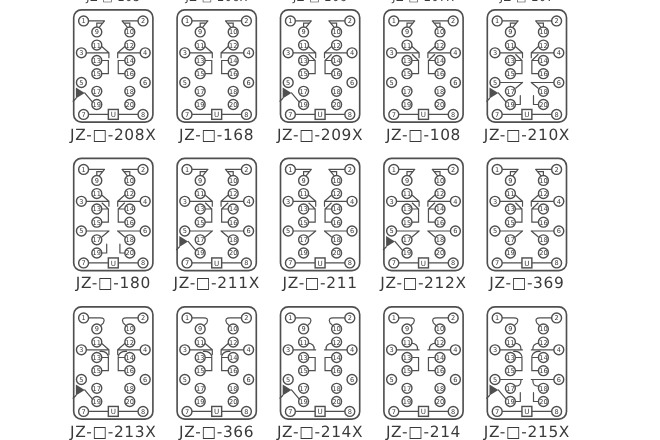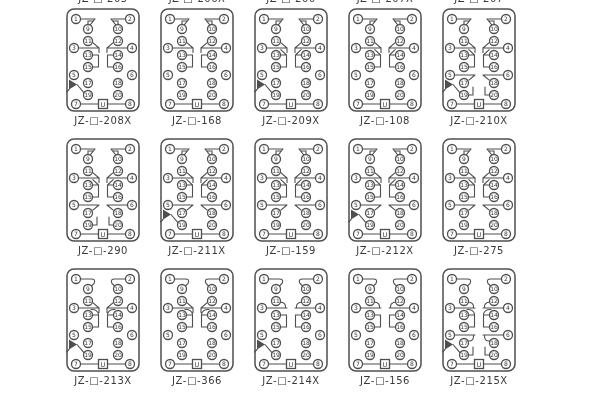--- a/index.html
+++ b/index.html
@@ -14,21 +14,21 @@
   .cutoff span{
     display:block;margin-top:-7px;text-align:center;
     font-size:10px;letter-spacing:.5px;color:#3a3a3a;white-space:nowrap;
   }
   .grid{
     position:absolute;left:56px;top:7px;width:470px;
     display:grid;grid-template-columns:repeat(5,94px);row-gap:11px;
   }
   .cell{display:flex;flex-direction:column;align-items:center;}
   .diag-label{
-    font-size:10px;color:#3a3a3a;letter-spacing:.6px;margin-top:2px;white-space:nowrap;
+    font-size:14px;color:#3a3a3a;letter-spacing:.6px;margin-top:2px;white-space:nowrap;
   }
 </style>
 </head>
 <body>
 
 <div class="sheet">
   <div class="cutoff">
       <span>JZ-□-205</span>
       <span>JZ-□-206X</span>
       <span>JZ-□-206</span>
@@ -576,21 +576,21 @@
           </g>
           <g>
             <circle cx="53" cy="88" r="4.5" fill="#ffffff" stroke="#4f4f4f" stroke-width="1.3"></circle>
             <text x="53" y="90.2" text-anchor="middle" font-size="6" font-family="DejaVu Sans, sans-serif" fill="#3a3a3a">20</text>
           </g>
           <g>
             <rect x="33.5" y="92.5" width="9" height="9" fill="#ffffff" stroke="#4f4f4f" stroke-width="1.3"></rect>
             <text x="38" y="99.6" text-anchor="middle" font-size="6.5" font-family="DejaVu Sans, sans-serif" fill="#3a3a3a">U</text>
           </g>
         </svg>
-        <div class="diag-label">JZ-□-290</div>
+        <div class="diag-label">JZ-□-180</div>
       </div>
       <div class="cell">
         <svg viewBox="0 0 76 106" width="76" height="106">
           <rect x="2" y="2" width="72" height="102" rx="7" fill="none" stroke="#4f4f4f" stroke-width="1.5"></rect>
           <polygon points="4,72.5 4,82.5 12,77.5" fill="#4f4f4f"></polygon>
           <path d="M15.5 12 L30 12 M30 12 L24.8 18.3 M23 17.5 L23 14 L28.5 14 M13.5 41 L34 41 M34 41 L27.5 35.3 M34 41 L34 45.5 M27.5 48 L33.5 48 L33.5 60 L27.5 60 M33.5 48 L27.8 42.6 M13.5 68 L34 68 M34 68 L27.8 73.2 M60.5 12 L46 12 M46 12 L51.2 18.3 M53 17.5 L53 14 L47.5 14 M62.5 41 L42 41 M42 41 L48.5 35.3 M42 41 L42 45.5 M48.5 48 L42.5 48 L42.5 60 L48.5 60 M42.5 48 L48.2 42.6 M62.5 68 L42 68 M42 68 L48.2 73.2 M15.5 97 L33.5 97 M42.5 97 L60.5 97 M12 77.5 L18.7 85.3 M4 82.5 L1.5 85" fill="none" stroke="#4f4f4f" stroke-width="1.1" stroke-linecap="round"></path>
           <g>
             <circle cx="11" cy="12" r="4.5" fill="#ffffff" stroke="#4f4f4f" stroke-width="1.3"></circle>
             <text x="11" y="14.2" text-anchor="middle" font-size="6" font-family="DejaVu Sans, sans-serif" fill="#3a3a3a">1</text>
           </g>
@@ -759,21 +759,21 @@
           </g>
           <g>
             <circle cx="53" cy="88" r="4.5" fill="#ffffff" stroke="#4f4f4f" stroke-width="1.3"></circle>
             <text x="53" y="90.2" text-anchor="middle" font-size="6" font-family="DejaVu Sans, sans-serif" fill="#3a3a3a">20</text>
           </g>
           <g>
             <rect x="33.5" y="92.5" width="9" height="9" fill="#ffffff" stroke="#4f4f4f" stroke-width="1.3"></rect>
             <text x="38" y="99.6" text-anchor="middle" font-size="6.5" font-family="DejaVu Sans, sans-serif" fill="#3a3a3a">U</text>
           </g>
         </svg>
-        <div class="diag-label">JZ-□-159</div>
+        <div class="diag-label">JZ-□-211</div>
       </div>
       <div class="cell">
         <svg viewBox="0 0 76 106" width="76" height="106">
           <rect x="2" y="2" width="72" height="102" rx="7" fill="none" stroke="#4f4f4f" stroke-width="1.5"></rect>
           <polygon points="4,72.5 4,82.5 12,77.5" fill="#4f4f4f"></polygon>
           <path d="M15.5 12 L30 12 M30 12 L24.8 18.3 M23 17.5 L23 14 L28.5 14 M13.5 41 L34 41 M34 41 L27.5 35.3 M34 41 L34 45.5 M27.5 48 L33.5 48 L33.5 60 L27.5 60 M33.5 48 L27.8 42.6 M13.5 68 L34 68 M34 68 L27.8 73.2 M60.5 12 L46 12 M46 12 L51.2 18.3 M53 17.5 L53 14 L47.5 14 M62.5 41 L42 41 M42 41 L48.5 35.3 M42 41 L42 45.5 M48.5 48 L42.5 48 L42.5 60 L48.5 60 M42.5 48 L48.2 42.6 M62.5 68 L42 68 M42 68 L48.2 73.2 M15.5 97 L33.5 97 M42.5 97 L60.5 97 M12 77.5 L18.7 85.3 M4 82.5 L1.5 85" fill="none" stroke="#4f4f4f" stroke-width="1.1" stroke-linecap="round"></path>
           <g>
             <circle cx="11" cy="12" r="4.5" fill="#ffffff" stroke="#4f4f4f" stroke-width="1.3"></circle>
             <text x="11" y="14.2" text-anchor="middle" font-size="6" font-family="DejaVu Sans, sans-serif" fill="#3a3a3a">1</text>
           </g>
@@ -942,21 +942,21 @@
           </g>
           <g>
             <circle cx="53" cy="88" r="4.5" fill="#ffffff" stroke="#4f4f4f" stroke-width="1.3"></circle>
             <text x="53" y="90.2" text-anchor="middle" font-size="6" font-family="DejaVu Sans, sans-serif" fill="#3a3a3a">20</text>
           </g>
           <g>
             <rect x="33.5" y="92.5" width="9" height="9" fill="#ffffff" stroke="#4f4f4f" stroke-width="1.3"></rect>
             <text x="38" y="99.6" text-anchor="middle" font-size="6.5" font-family="DejaVu Sans, sans-serif" fill="#3a3a3a">U</text>
           </g>
         </svg>
-        <div class="diag-label">JZ-□-275</div>
+        <div class="diag-label">JZ-□-369</div>
       </div>
       <div class="cell">
         <svg viewBox="0 0 76 106" width="76" height="106">
           <rect x="2" y="2" width="72" height="102" rx="7" fill="none" stroke="#4f4f4f" stroke-width="1.5"></rect>
           <polygon points="4,72.5 4,82.5 12,77.5" fill="#4f4f4f"></polygon>
           <path d="M15.5 12 L25 12 M25 12 Q31.5 11.5 29 16.5 L26.5 19 M13.5 41 L34 41 M34 41 L27.5 35.3 M34 41 L34 45.5 M27.5 48 L33.5 48 L33.5 60 L27.5 60 M26 42.5 Q32 42 33.5 47 M60.5 12 L51 12 M51 12 Q44.5 11.5 47 16.5 L49.5 19 M62.5 41 L42 41 M42 41 L48.5 35.3 M42 41 L42 45.5 M48.5 48 L42.5 48 L42.5 60 L48.5 60 M50 42.5 Q44 42 42.5 47 M15.5 97 L33.5 97 M42.5 97 L60.5 97 M12 77.5 L18.7 85.3 M4 82.5 L1.5 85" fill="none" stroke="#4f4f4f" stroke-width="1.1" stroke-linecap="round"></path>
           <g>
             <circle cx="11" cy="12" r="4.5" fill="#ffffff" stroke="#4f4f4f" stroke-width="1.3"></circle>
             <text x="11" y="14.2" text-anchor="middle" font-size="6" font-family="DejaVu Sans, sans-serif" fill="#3a3a3a">1</text>
           </g>
@@ -1308,21 +1308,21 @@
           </g>
           <g>
             <circle cx="53" cy="88" r="4.5" fill="#ffffff" stroke="#4f4f4f" stroke-width="1.3"></circle>
             <text x="53" y="90.2" text-anchor="middle" font-size="6" font-family="DejaVu Sans, sans-serif" fill="#3a3a3a">20</text>
           </g>
           <g>
             <rect x="33.5" y="92.5" width="9" height="9" fill="#ffffff" stroke="#4f4f4f" stroke-width="1.3"></rect>
             <text x="38" y="99.6" text-anchor="middle" font-size="6.5" font-family="DejaVu Sans, sans-serif" fill="#3a3a3a">U</text>
           </g>
         </svg>
-        <div class="diag-label">JZ-□-156</div>
+        <div class="diag-label">JZ-□-214</div>
       </div>
       <div class="cell">
         <svg viewBox="0 0 76 106" width="76" height="106">
           <rect x="2" y="2" width="72" height="102" rx="7" fill="none" stroke="#4f4f4f" stroke-width="1.5"></rect>
           <polygon points="4,72.5 4,82.5 12,77.5" fill="#4f4f4f"></polygon>
           <path d="M15.5 12 L25 12 M25 12 Q31.5 11.5 29 16.5 L26.5 19 M13.5 41 L34 41 M27 35 Q33 35.5 32.5 40.5 M27.5 48 L33.5 48 L33.5 60 L27.5 60 M26 42.5 Q32 42 33.5 47 M13.5 68 L34 68 M27 74 Q33 74.5 32.5 68.5 M27.5 88 L32 88 L32 80 M60.5 12 L51 12 M51 12 Q44.5 11.5 47 16.5 L49.5 19 M62.5 41 L42 41 M49 35 Q43 35.5 43.5 40.5 M48.5 48 L42.5 48 L42.5 60 L48.5 60 M50 42.5 Q44 42 42.5 47 M62.5 68 L42 68 M49 74 Q43 74.5 43.5 68.5 M48.5 88 L44 88 L44 80 M15.5 97 L33.5 97 M42.5 97 L60.5 97 M12 77.5 L18.7 85.3 M4 82.5 L1.5 85" fill="none" stroke="#4f4f4f" stroke-width="1.1" stroke-linecap="round"></path>
           <g>
             <circle cx="11" cy="12" r="4.5" fill="#ffffff" stroke="#4f4f4f" stroke-width="1.3"></circle>
             <text x="11" y="14.2" text-anchor="middle" font-size="6" font-family="DejaVu Sans, sans-serif" fill="#3a3a3a">1</text>
           </g>

